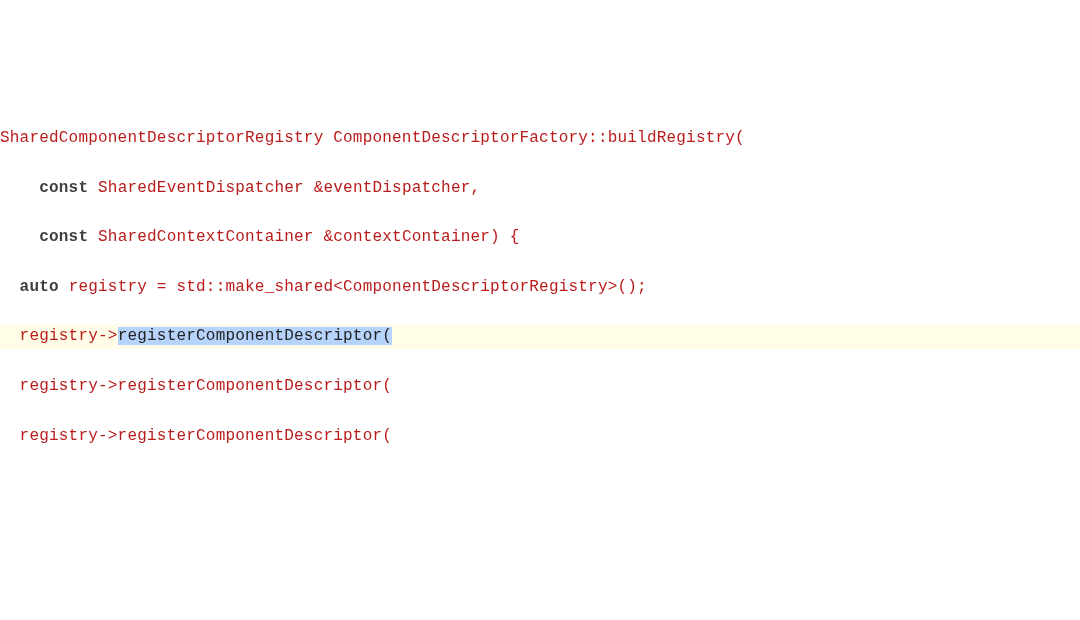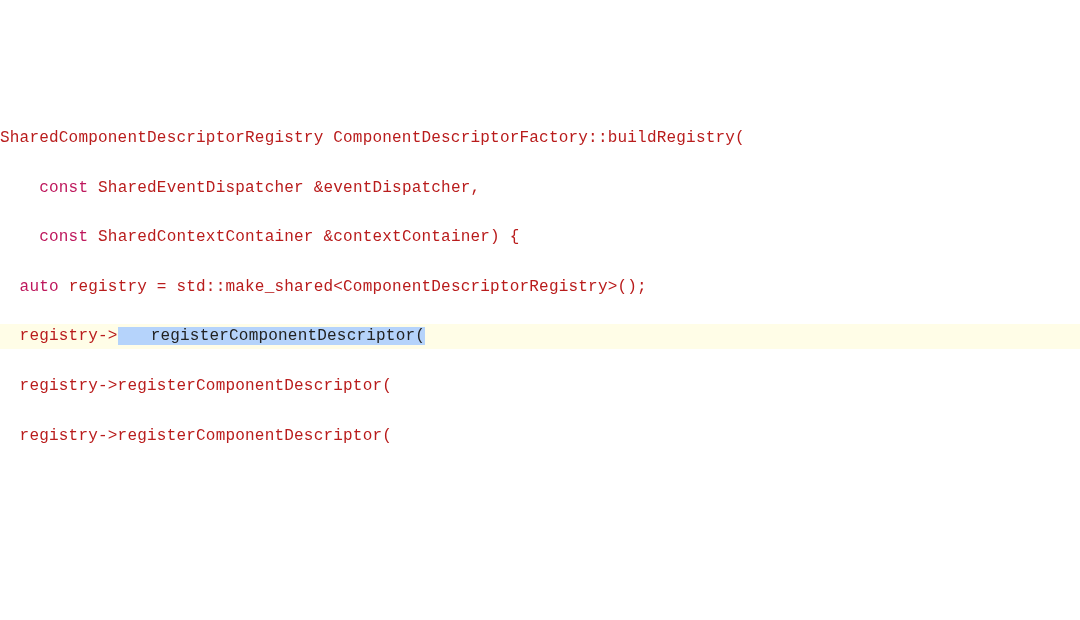--- a/index.html
+++ b/index.html
@@ -9,22 +9,22 @@
     line-height: 1.55;
     background: #ffffff;
     color: #222;
     padding: 2px 0;
     letter-spacing: 0.2px;
     white-space: pre;
   }
   .code { display: block; }
   .line { display: block; }
   .line.hl { background: #fffde7; }
-  .kw { color: #be185d; font-weight: normal; }
-  .sel { background: #b5d3fb; padding-left: 33px; }
+  .kw { color: #404040; font-weight: bold; }
+  .sel { background: #b5d3fb; }
   .tok { color: #b91c1c; }
 </style>
 </head>
 <body>
 
 
 
 <div class="code">
 <span class="line"><span class="tok">SharedComponentDescriptorRegistry ComponentDescriptorFactory::buildRegistry(</span></span>
 <span class="line"><span>    </span><span class="kw">const</span><span class="tok"> SharedEventDispatcher &amp;eventDispatcher,</span></span>

